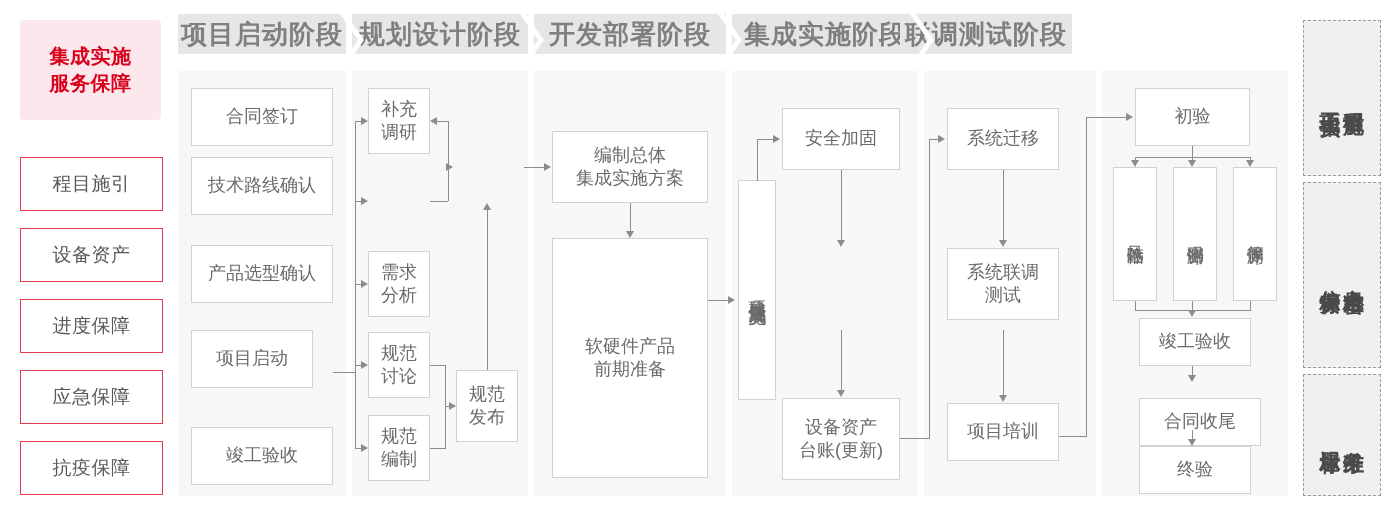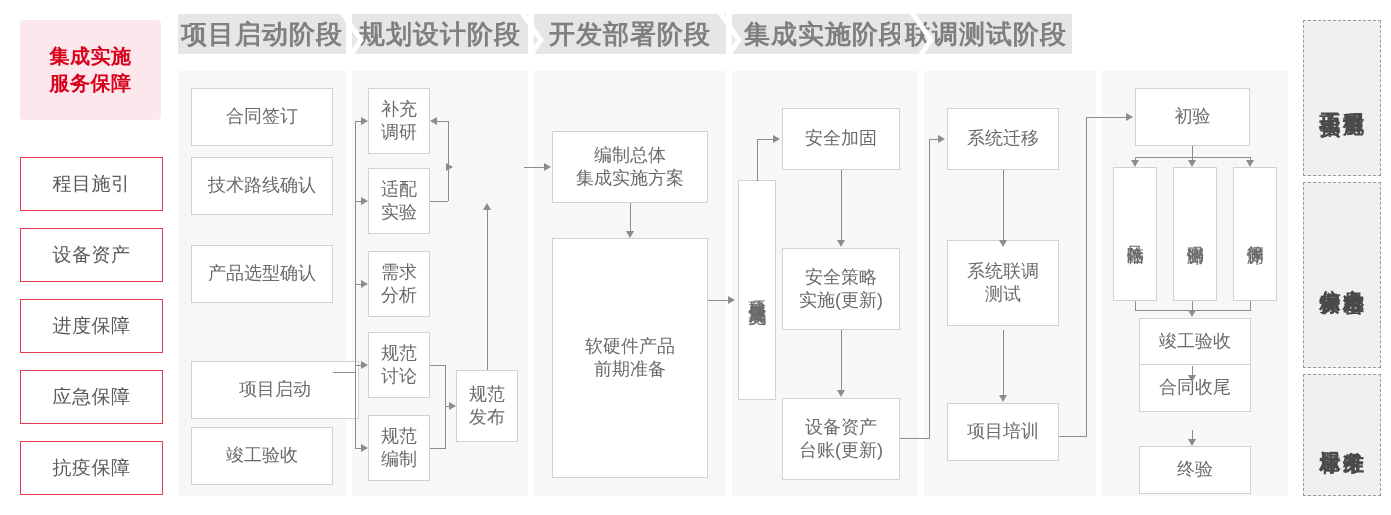--- a/index.html
+++ b/index.html
@@ -160,33 +160,30 @@
 
   <div class="node" style="left:191px;top:88px;width:142px;height:58px">
       <span>合同签订</span>
     </div>
   <div class="node" style="left:191px;top:157px;width:142px;height:58px">
       <span>技术路线确认</span>
     </div>
   <div class="node" style="left:191px;top:245px;width:142px;height:58px">
       <span>产品选型确认</span>
     </div>
-  <div class="node" style="left:191px;top:361px;width:168px;height:58px">
+  <div class="node" style="left:191px;top:330px;width:122px;height:58px">
       <span>项目启动</span>
     </div>
   <div class="node" style="left:191px;top:427px;width:142px;height:58px">
       <span>竣工验收</span>
     </div>
 
   <div class="node" style="left:368px;top:88px;width:62px;height:66px">
       <span><span>补充</span><br><span>调研</span></span>
     </div>
-  <div class="node" style="left:368px;top:168px;width:62px;height:66px">
-      <span><span>适配</span><br><span>实验</span></span>
-    </div>
   <div class="node" style="left:368px;top:251px;width:62px;height:66px">
       <span><span>需求</span><br><span>分析</span></span>
     </div>
   <div class="node" style="left:368px;top:332px;width:62px;height:66px">
       <span><span>规范</span><br><span>讨论</span></span>
     </div>
   <div class="node" style="left:368px;top:415px;width:62px;height:66px">
       <span><span>规范</span><br><span>编制</span></span>
     </div>
   <div class="node" style="left:456px;top:370px;width:62px;height:72px">
@@ -199,31 +196,28 @@
   <div class="node" style="left:552px;top:131px;width:156px;height:72px">
       <span><span>编制总体</span><br><span>集成实施方案</span></span>
     </div>
 
   <div class="node vert" style="left:738px;top:180px;width:38px;height:220px">
       <span>项目整体集成实施</span>
     </div>
   <div class="node" style="left:782px;top:108px;width:118px;height:62px">
       <span>安全加固</span>
     </div>
-  <div class="node" style="left:782px;top:248px;width:118px;height:82px">
-      <span><span>安全策略</span><br><span>实施(更新)</span></span>
-    </div>
   <div class="node" style="left:782px;top:398px;width:118px;height:82px">
       <span><span>设备资产</span><br><span>台账(更新)</span></span>
     </div>
 
   <div class="node" style="left:947px;top:108px;width:112px;height:62px">
       <span>系统迁移</span>
     </div>
-  <div class="node" style="left:947px;top:240px;width:112px;height:86px">
+  <div class="node" style="left:947px;top:248px;width:112px;height:72px">
       <span><span>系统联调</span><br><span>测试</span></span>
     </div>
   <div class="node" style="left:947px;top:403px;width:112px;height:58px">
       <span>项目培训</span>
     </div>
 
   <div class="node" style="left:1135px;top:88px;width:115px;height:58px">
       <span>初验</span>
     </div>
   <div class="node vert sm" style="left:1113px;top:167px;width:44px;height:134px">
@@ -231,21 +225,21 @@
     </div>
   <div class="node vert sm" style="left:1173px;top:167px;width:44px;height:134px">
       <span>密码测评</span>
     </div>
   <div class="node vert sm" style="left:1233px;top:167px;width:44px;height:134px">
       <span>等保测评</span>
     </div>
   <div class="node" style="left:1139px;top:318px;width:112px;height:48px">
       <span>竣工验收</span>
     </div>
-  <div class="node" style="left:1139px;top:364px;width:112px;height:48px">
+  <div class="node" style="left:1139px;top:398px;width:122px;height:48px">
       <span>合同收尾</span>
     </div>
   <div class="node" style="left:1139px;top:446px;width:112px;height:48px">
       <span>终验</span>
     </div>
 
   <div class="ln lnh" style="left:333px;top:372px;width:22px"></div>
 
   <div class="ln lnv" style="left:355px;top:121px;height:327px"></div>
 

